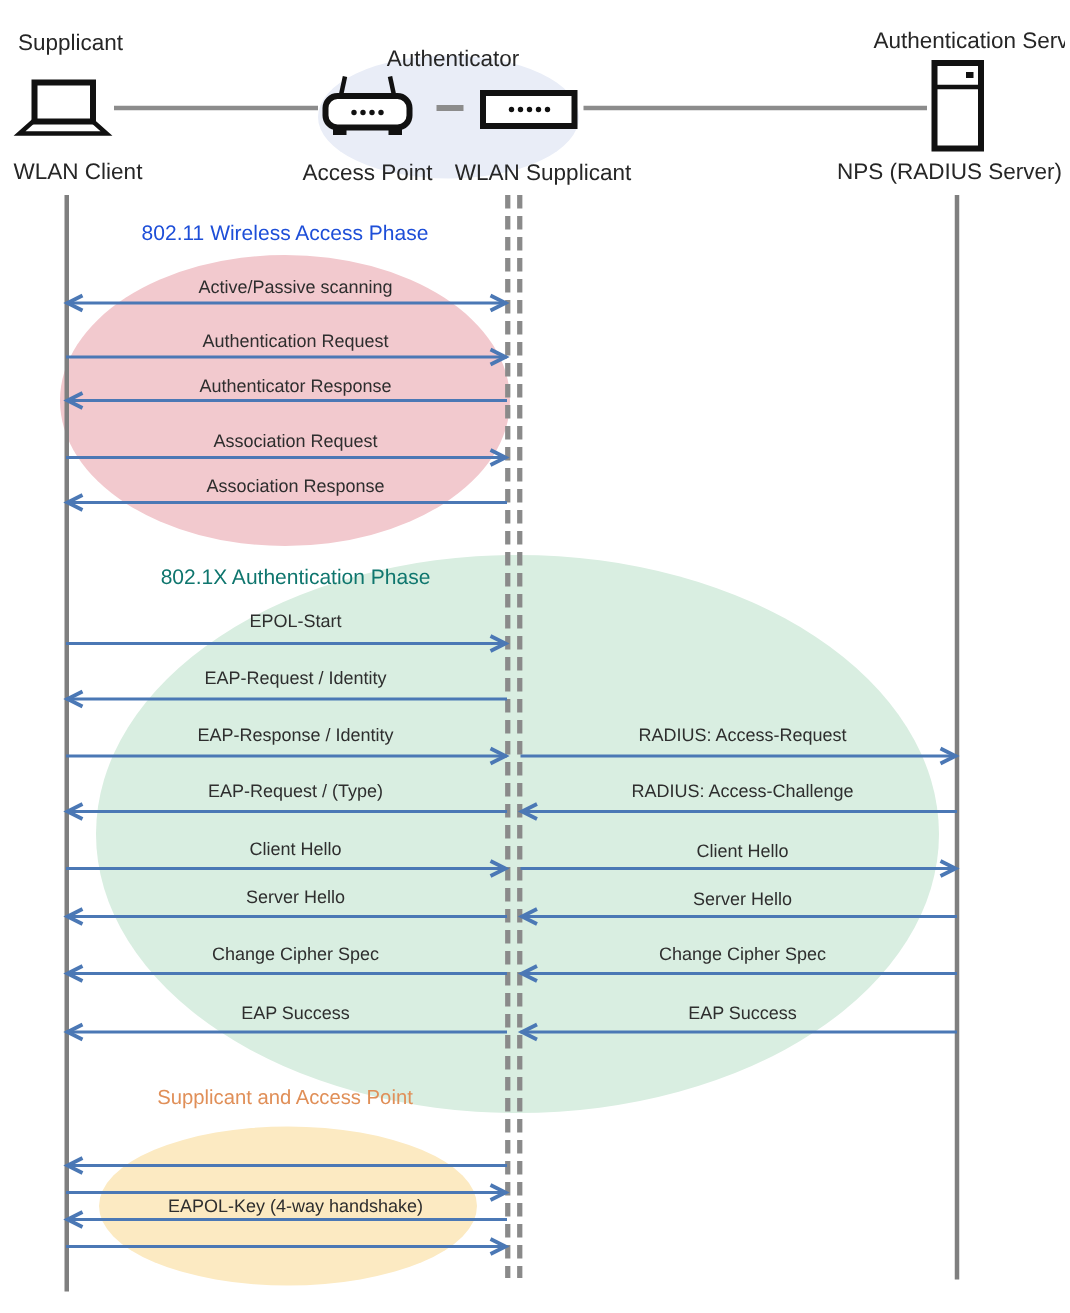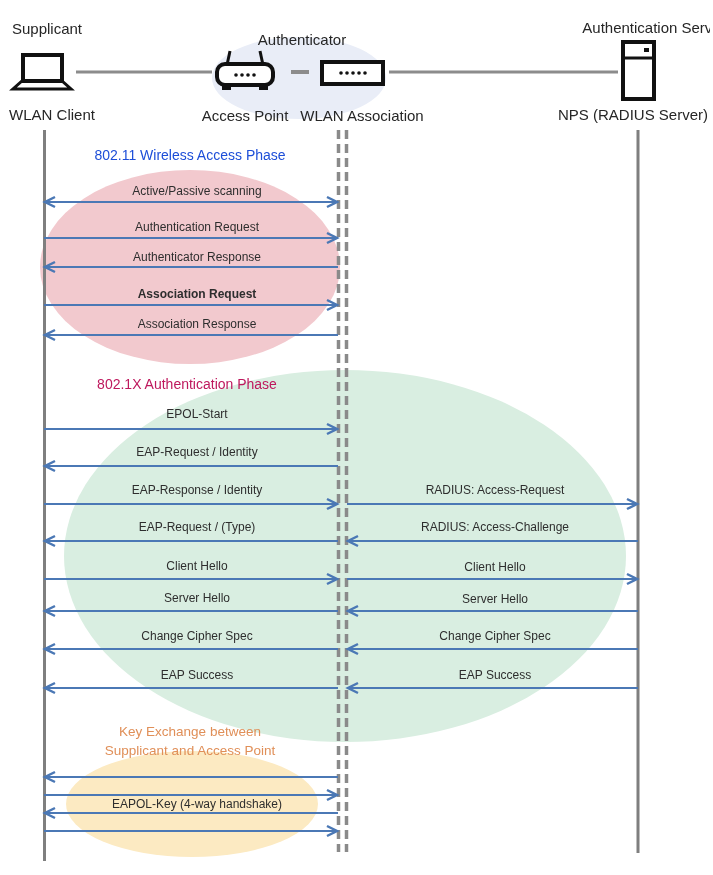--- a/index.html
+++ b/index.html
@@ -166,34 +166,33 @@
         </g>
       </g>
   </svg>
 
   <div class="txt actor" style="left:47px;top:20px;">Supplicant</div>
   <div class="txt actor" style="left:302px;top:31px;">Authenticator</div>
   <div class="txt actor" style="left:654px;top:19px;">Authentication Server</div>
 
   <div class="txt device" style="left:52px;top:106px;">WLAN Client</div>
   <div class="txt device" style="left:245px;top:107px;">Access Point</div>
-  <div class="txt device" style="left:362px;top:107px;">WLAN Association</div>
+  <div class="txt device" style="left:362px;top:107px;">WLAN Supplicant</div>
   <div class="txt device" style="left:633px;top:106px;">NPS (RADIUS Server)</div>
 
   <div class="txt phase-title" style="left:190px;top:147px;color:#1d4ed8;">802.11 Wireless Access Phase</div>
-  <div class="txt phase-title" style="left:187px;top:376px;color:#be185d;">802.1X Authentication Phase</div>
+  <div class="txt phase-title" style="left:197px;top:376px;color:#0f766e;">802.1X Authentication Phase</div>
   <div class="txt phase-title" style="left:190px;top:722px;color:#E08F58;font-size:13.5px;line-height:19px;">
-    <div>Key Exchange between</div>
     <div>Supplicant and Access Point</div>
   </div>
 
 <div class="msg-label" style="left: 197px; top: 184px;">Active/Passive scanning</div>
     <div class="msg-label" style="left: 197px; top: 220px;">Authentication Request</div>
     <div class="msg-label" style="left: 197px; top: 250px;">Authenticator Response</div>
-    <div class="msg-label" style="left: 197px; top: 287px; font-weight: bold;">Association Request</div>
+    <div class="msg-label" style="left: 197px; top: 287px;">Association Request</div>
     <div class="msg-label" style="left: 197px; top: 317px; text-align: center;">Association Response</div>
     <div class="msg-label" style="left: 197px; top: 407px;">EPOL-Start</div>
     <div class="msg-label" style="left: 197px; top: 445px;">EAP-Request / Identity</div>
     <div class="msg-label" style="left: 197px; top: 483px;">EAP-Response / Identity</div>
     <div class="msg-label" style="left: 495px; top: 483px;">RADIUS: Access-Request</div>
     <div class="msg-label" style="left: 197px; top: 520px;">EAP-Request / (Type)</div>
     <div class="msg-label" style="left: 495px; top: 520px;">RADIUS: Access-Challenge</div>
     <div class="msg-label" style="left: 197px; top: 559px;">Client Hello</div>
     <div class="msg-label" style="left: 495px; top: 560px;">Client Hello</div>
     <div class="msg-label" style="left: 197px; top: 591px;">Server Hello</div>

